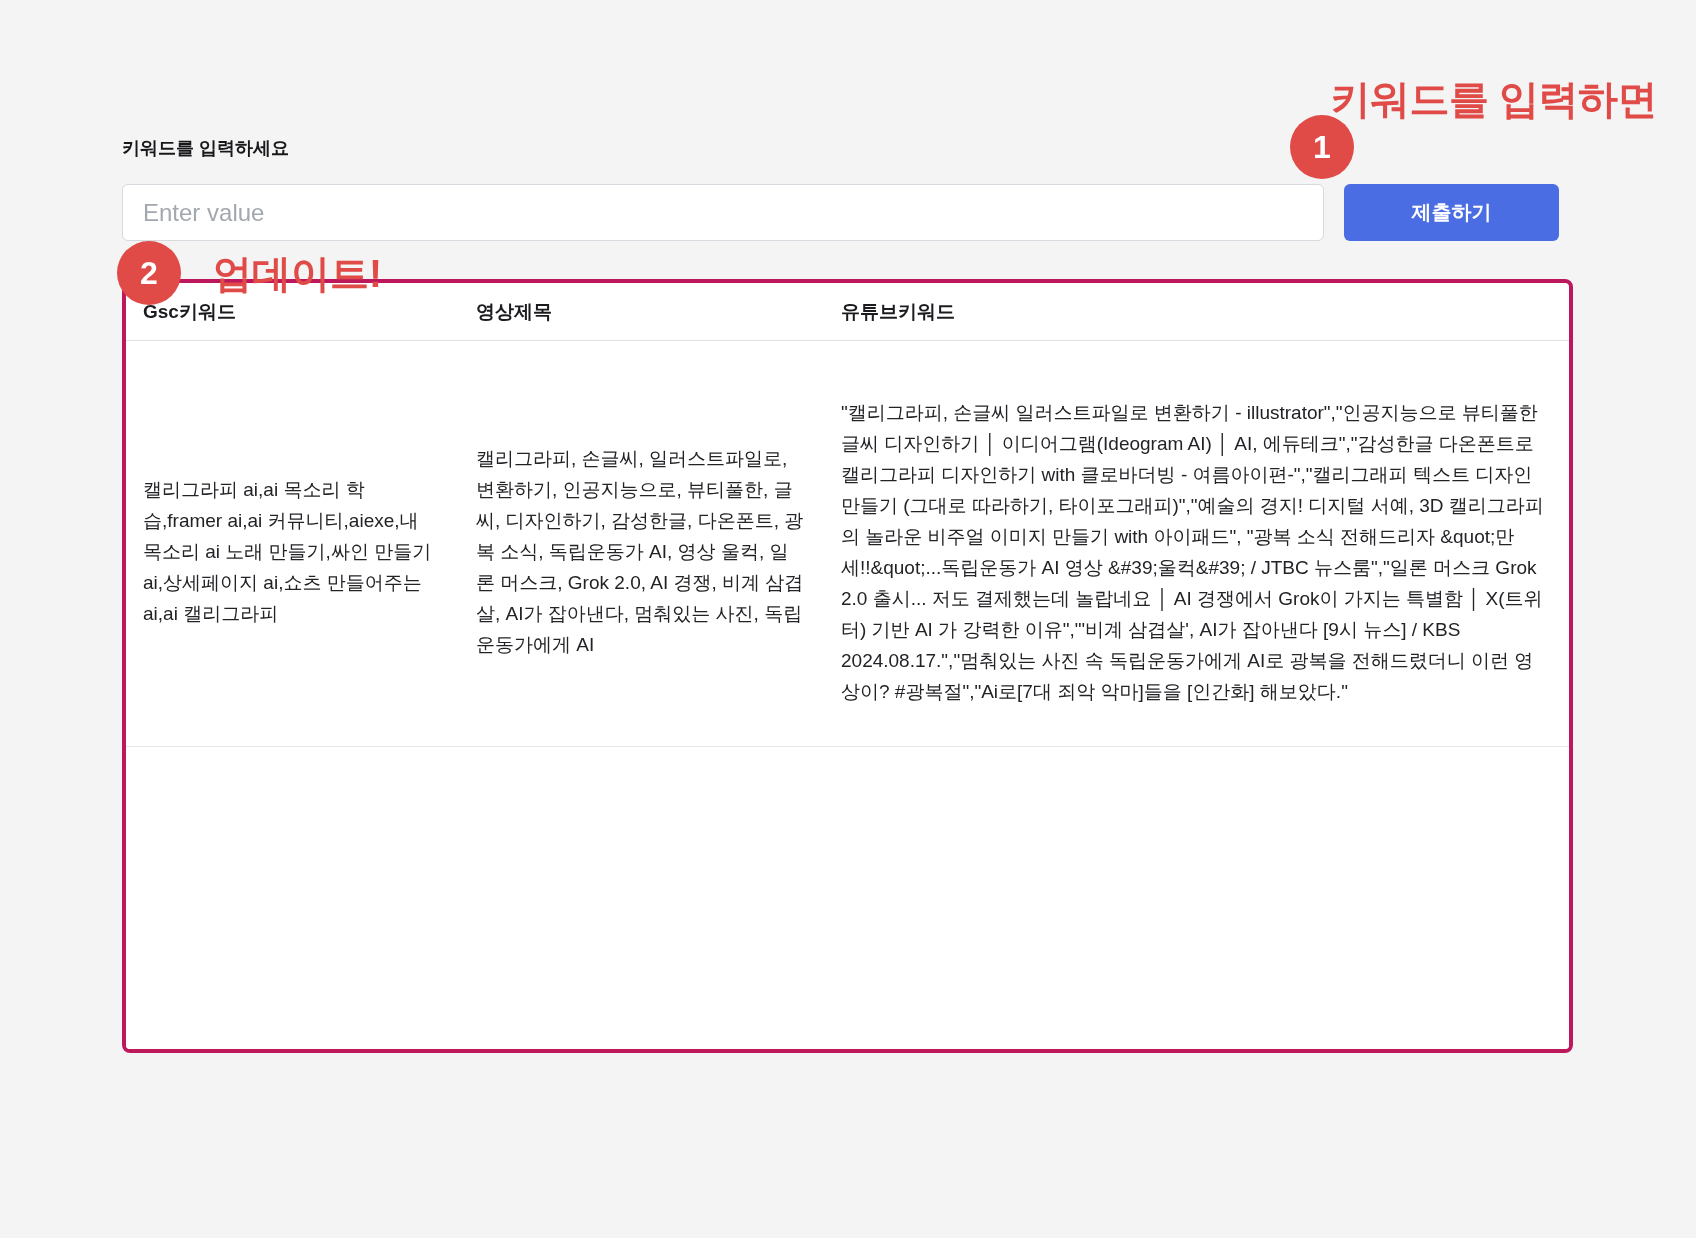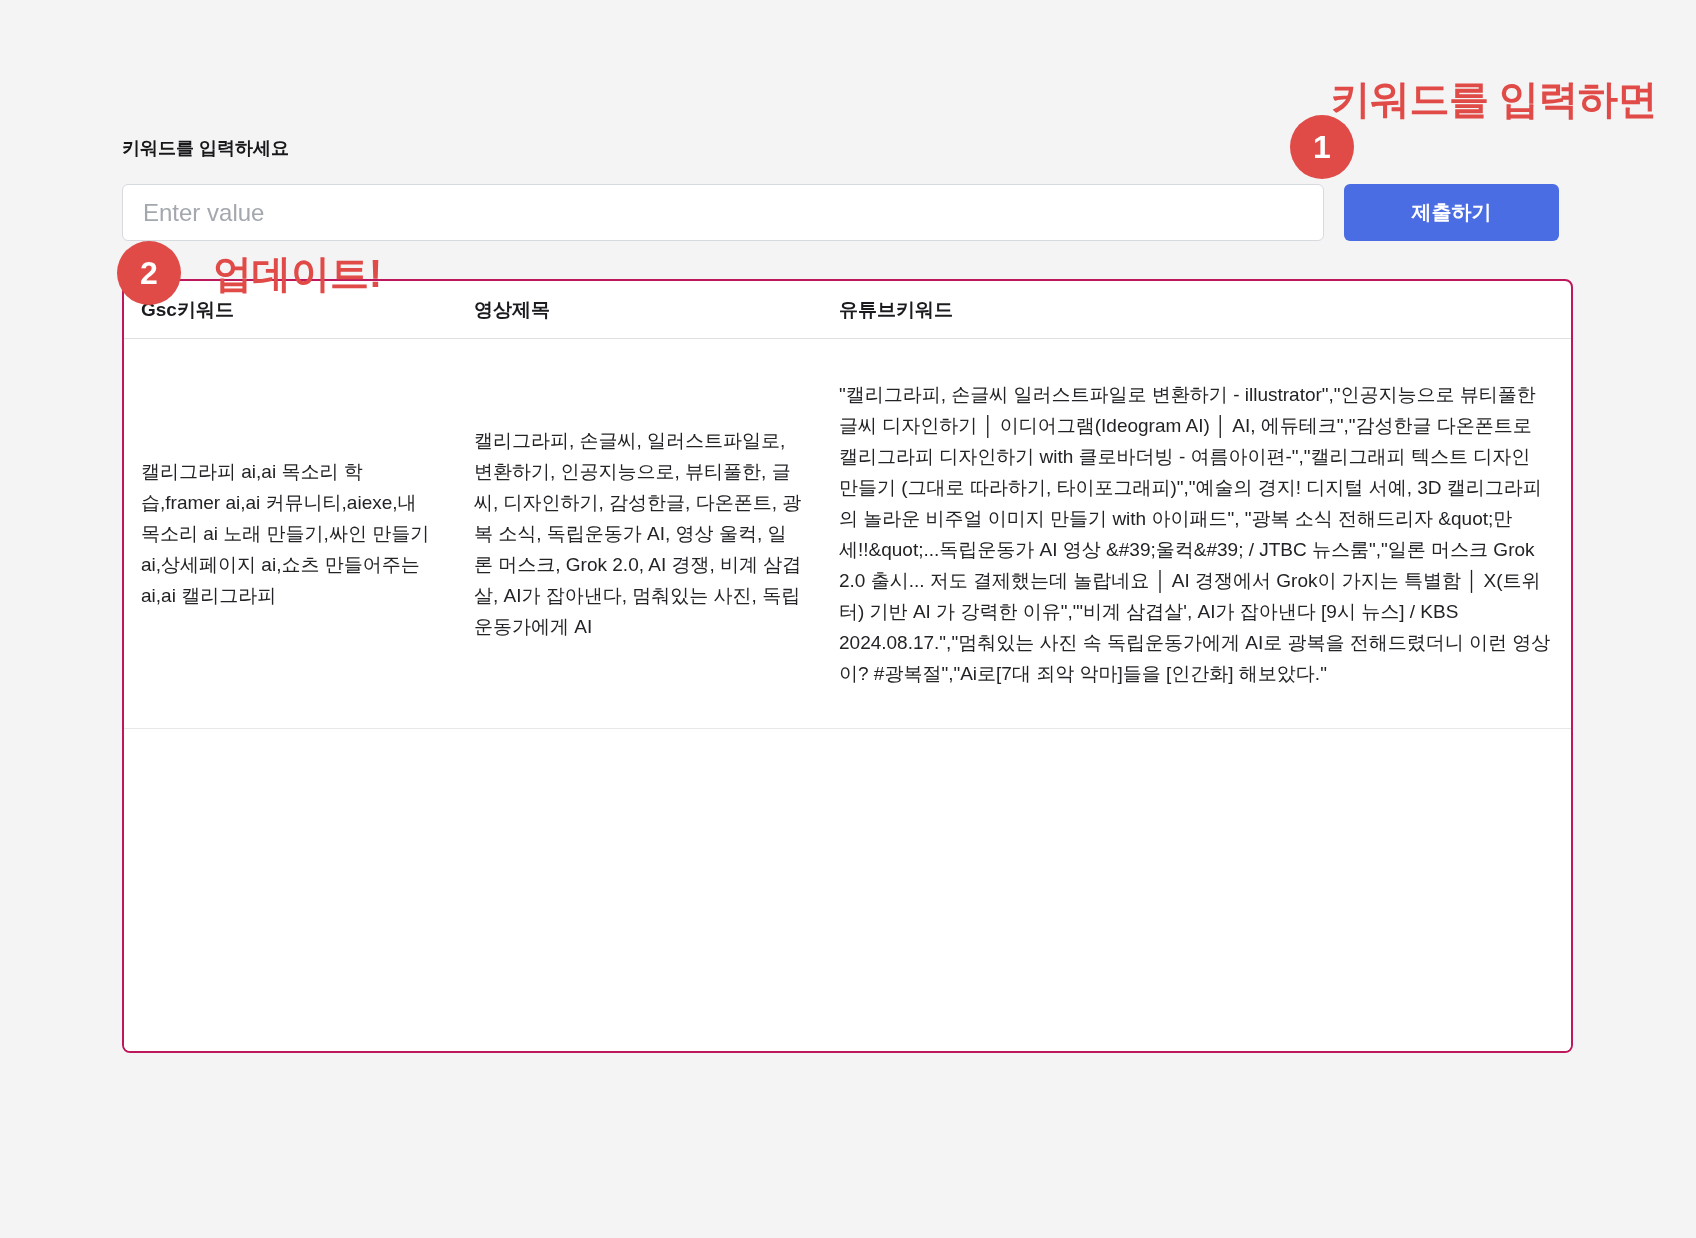--- a/index.html
+++ b/index.html
@@ -38,22 +38,22 @@
     font-size:32px; font-weight:700; z-index:10;
   }
   .badge-1 { left:1290px; top:115px; }
   .badge-2 { left:117px; top:241px; }
   .update-label {
     position:absolute; left:205px; top:247px;
     font-size:39px; font-weight:800; color:var(--annotation-red,#e04a47); z-index:10;margin-left:8px;
   }
   .table-card {
     position:absolute; left:122px; top:279px; width:1451px; height:774px;
-    background:#fff; border:2px solid #be185d; border-radius:8px;
-    display:flex; flex-direction:column; overflow:hidden;
+    background:#fff; border:4px solid #be185d; border-radius:8px;
+    display:flex; flex-direction:column; overflow:hidden;gap:16px;
   }
   .t-header {
     display:grid; grid-template-columns:333px 365px 1fr;
     height:58px; align-items:center; border-bottom:1px solid #e0e0e3; flex:none;
   }
   .th { padding:0 17px; font-size:19px; font-weight:700; color:#1b1b1f; cursor:pointer; }
   .t-row {
     display:grid; grid-template-columns:333px 365px 1fr;
     min-height:390px; align-items:center; border-bottom:1px solid #e7e7ea; flex:none;
   }

